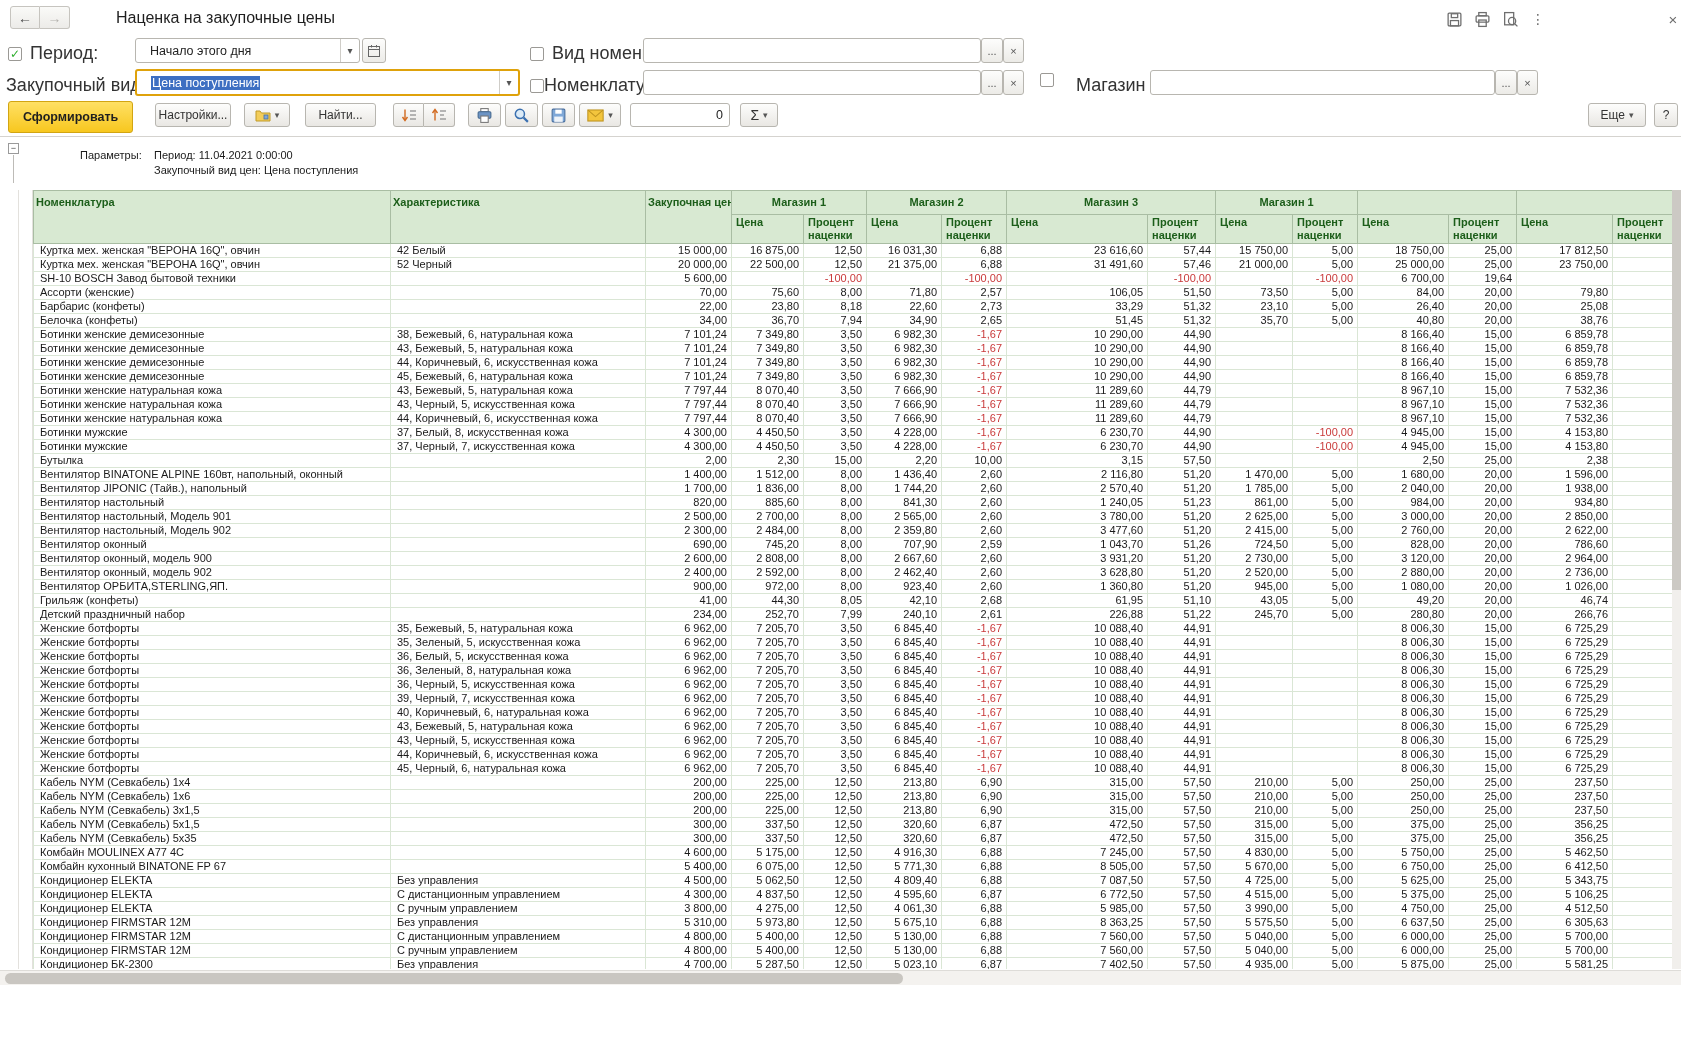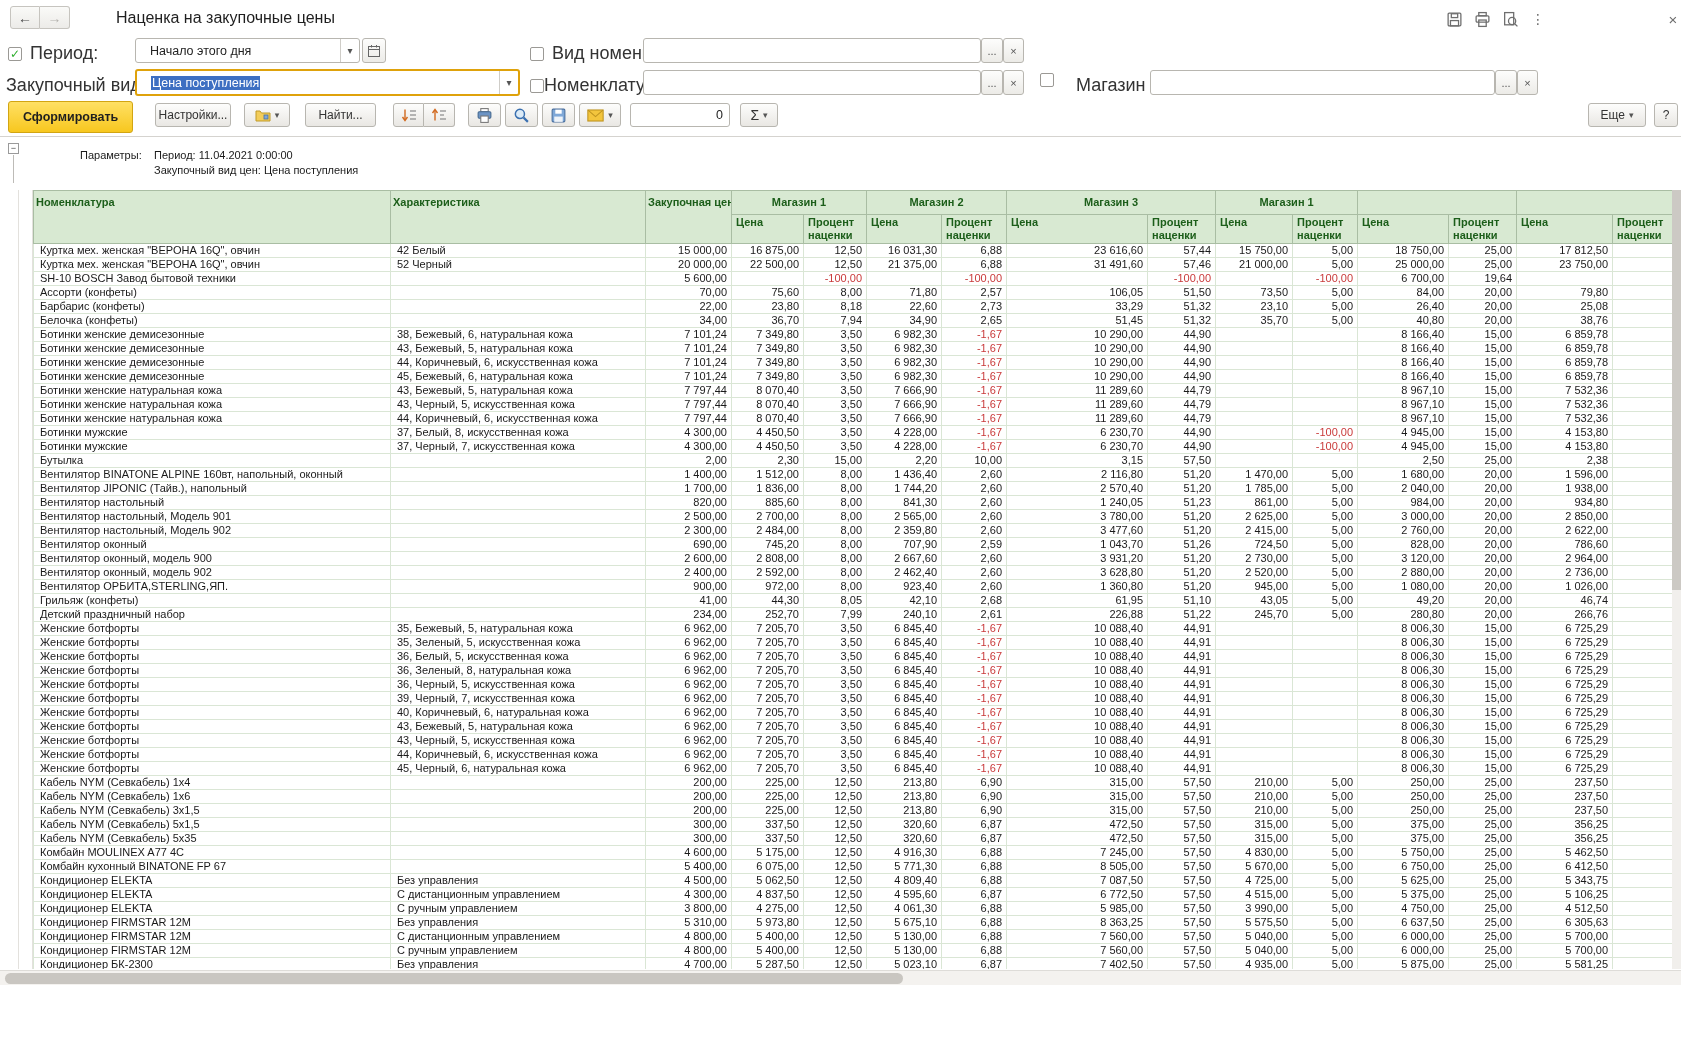--- a/index.html
+++ b/index.html
@@ -341,21 +341,21 @@
             <td class="num"></td>
             <td class="num neg">-100,00</td>
             <td class="num"></td>
             <td class="num neg">-100,00</td>
             <td class="num">6 700,00</td>
             <td class="num">19,64</td>
             <td class="num"></td>
             <td class="num"></td>
           </tr>
           <tr>
-            <td class="txt">Ассорти (конфеты)</td>
+            <td class="txt">Ассорти (женские)</td>
             <td class="txt"></td>
             <td class="num">70,00</td>
             <td class="num">75,60</td>
             <td class="num">8,00</td>
             <td class="num">71,80</td>
             <td class="num">2,57</td>
             <td class="num">106,05</td>
             <td class="num">51,50</td>
             <td class="num">73,50</td>
             <td class="num">5,00</td>

